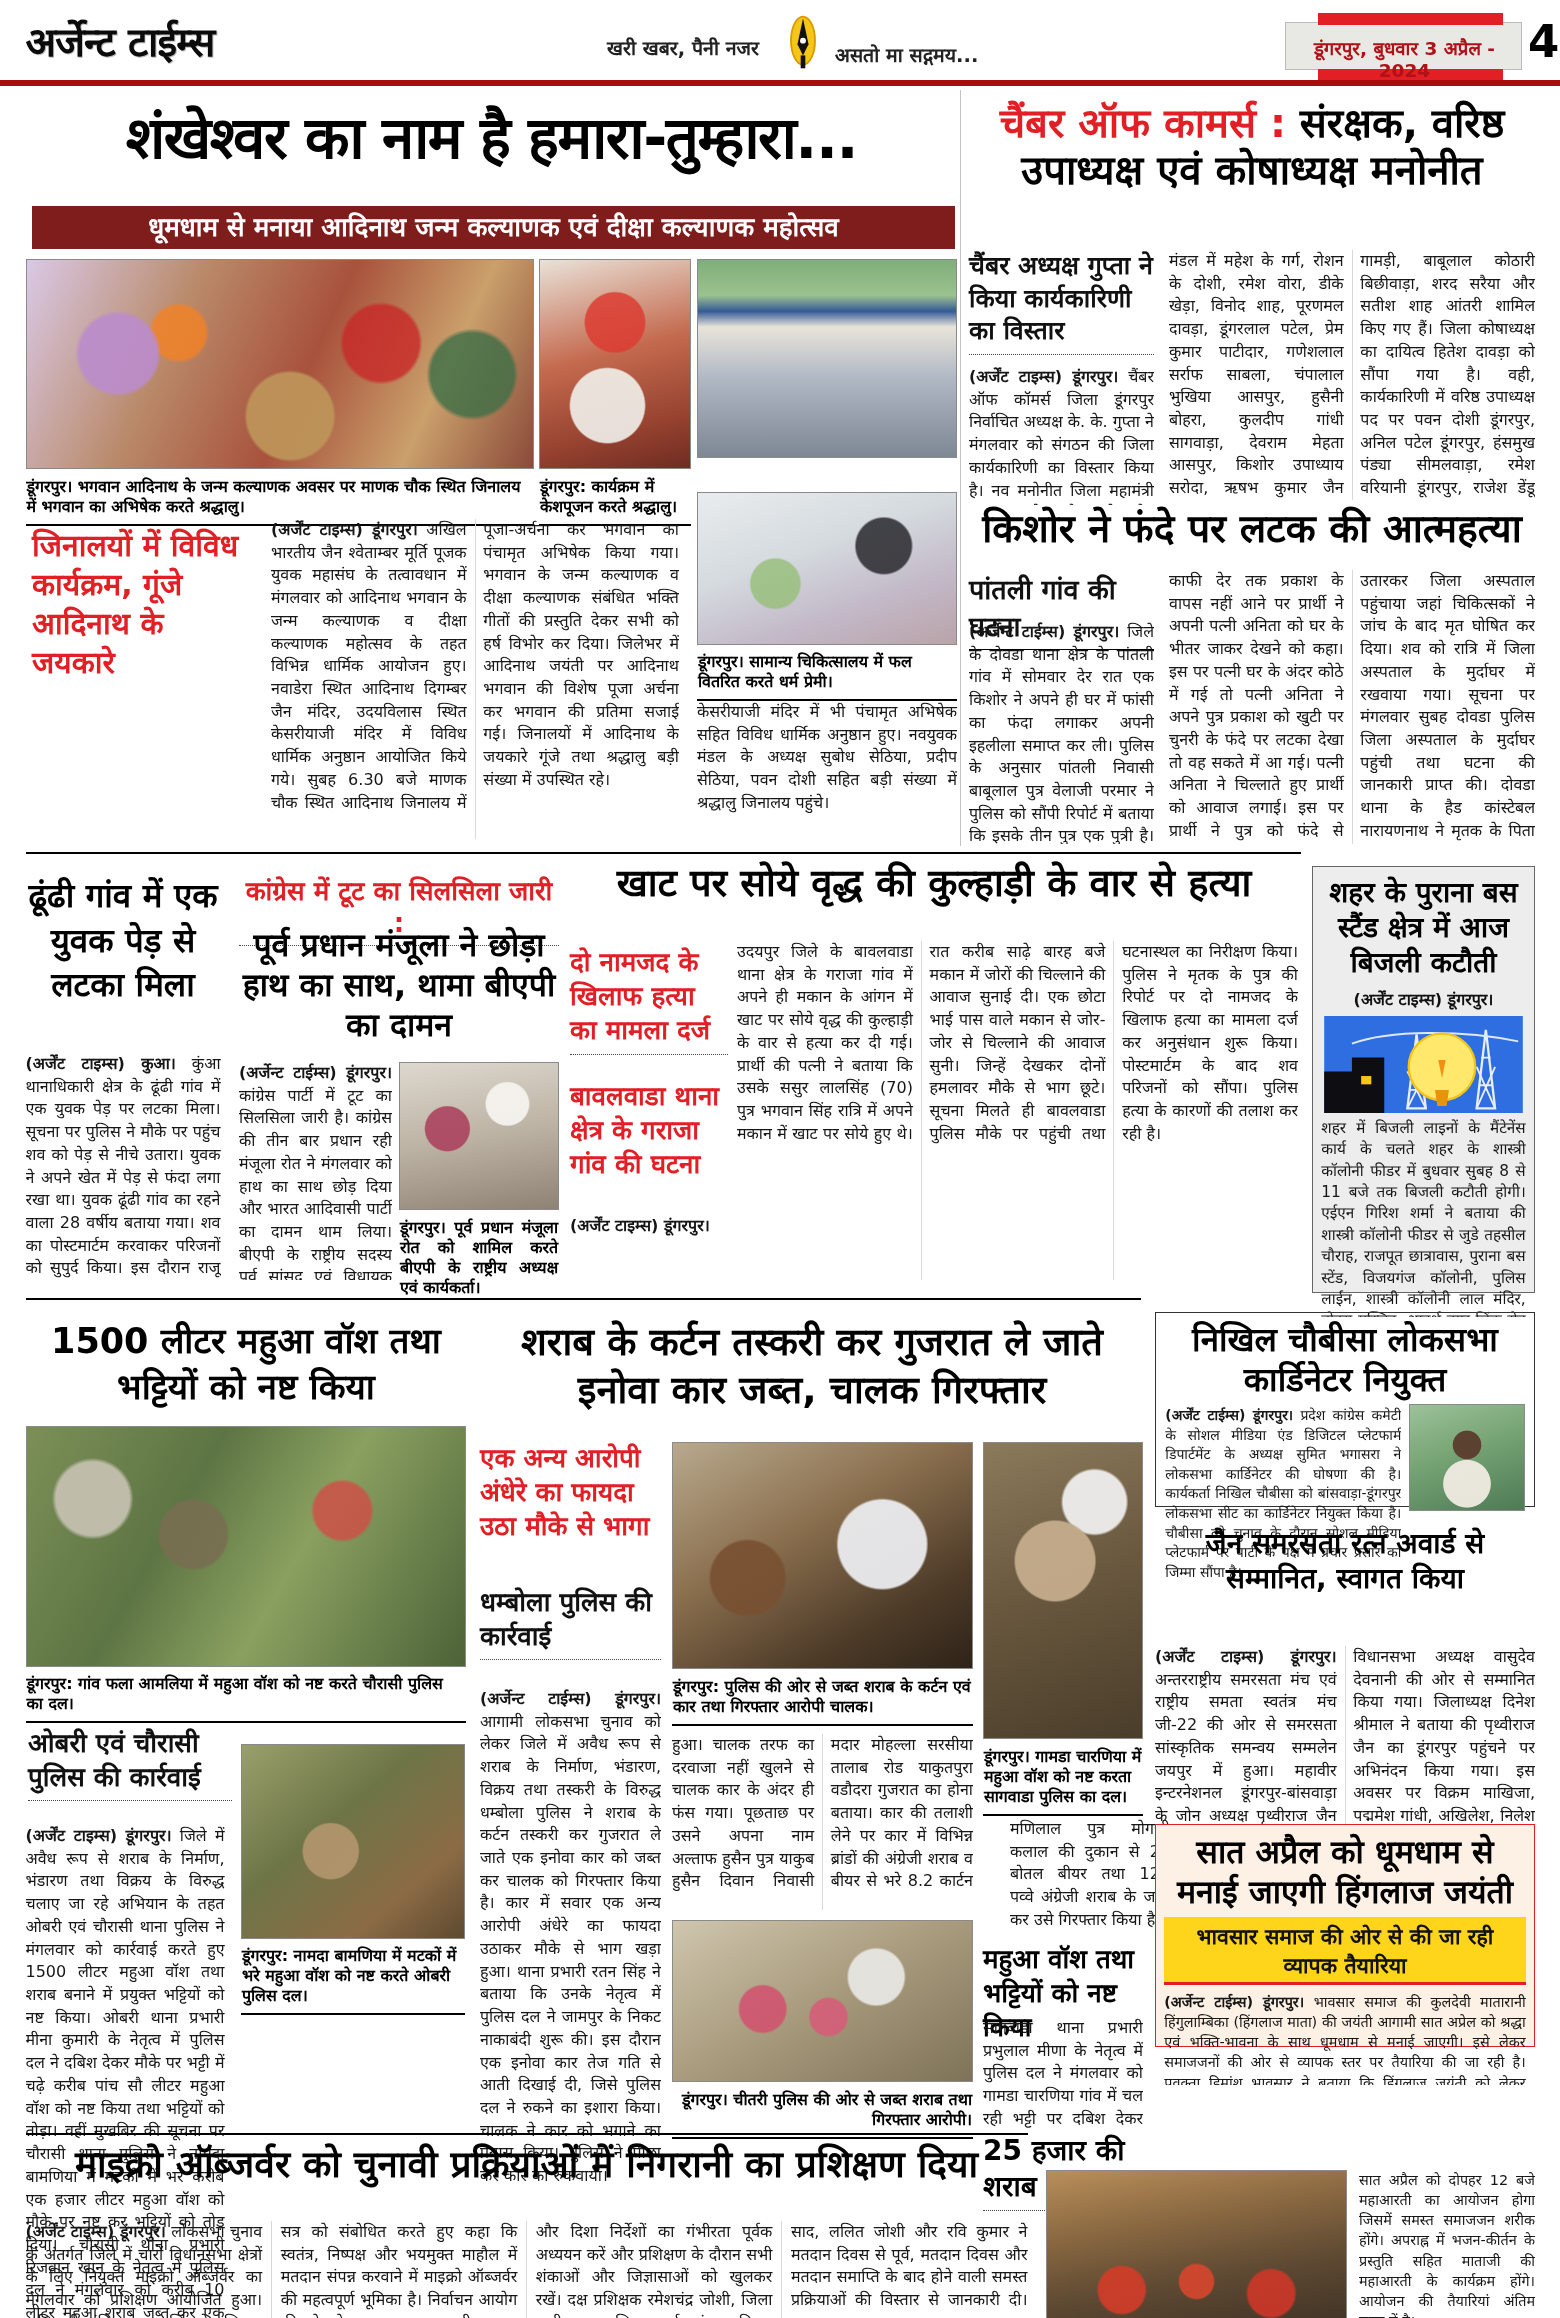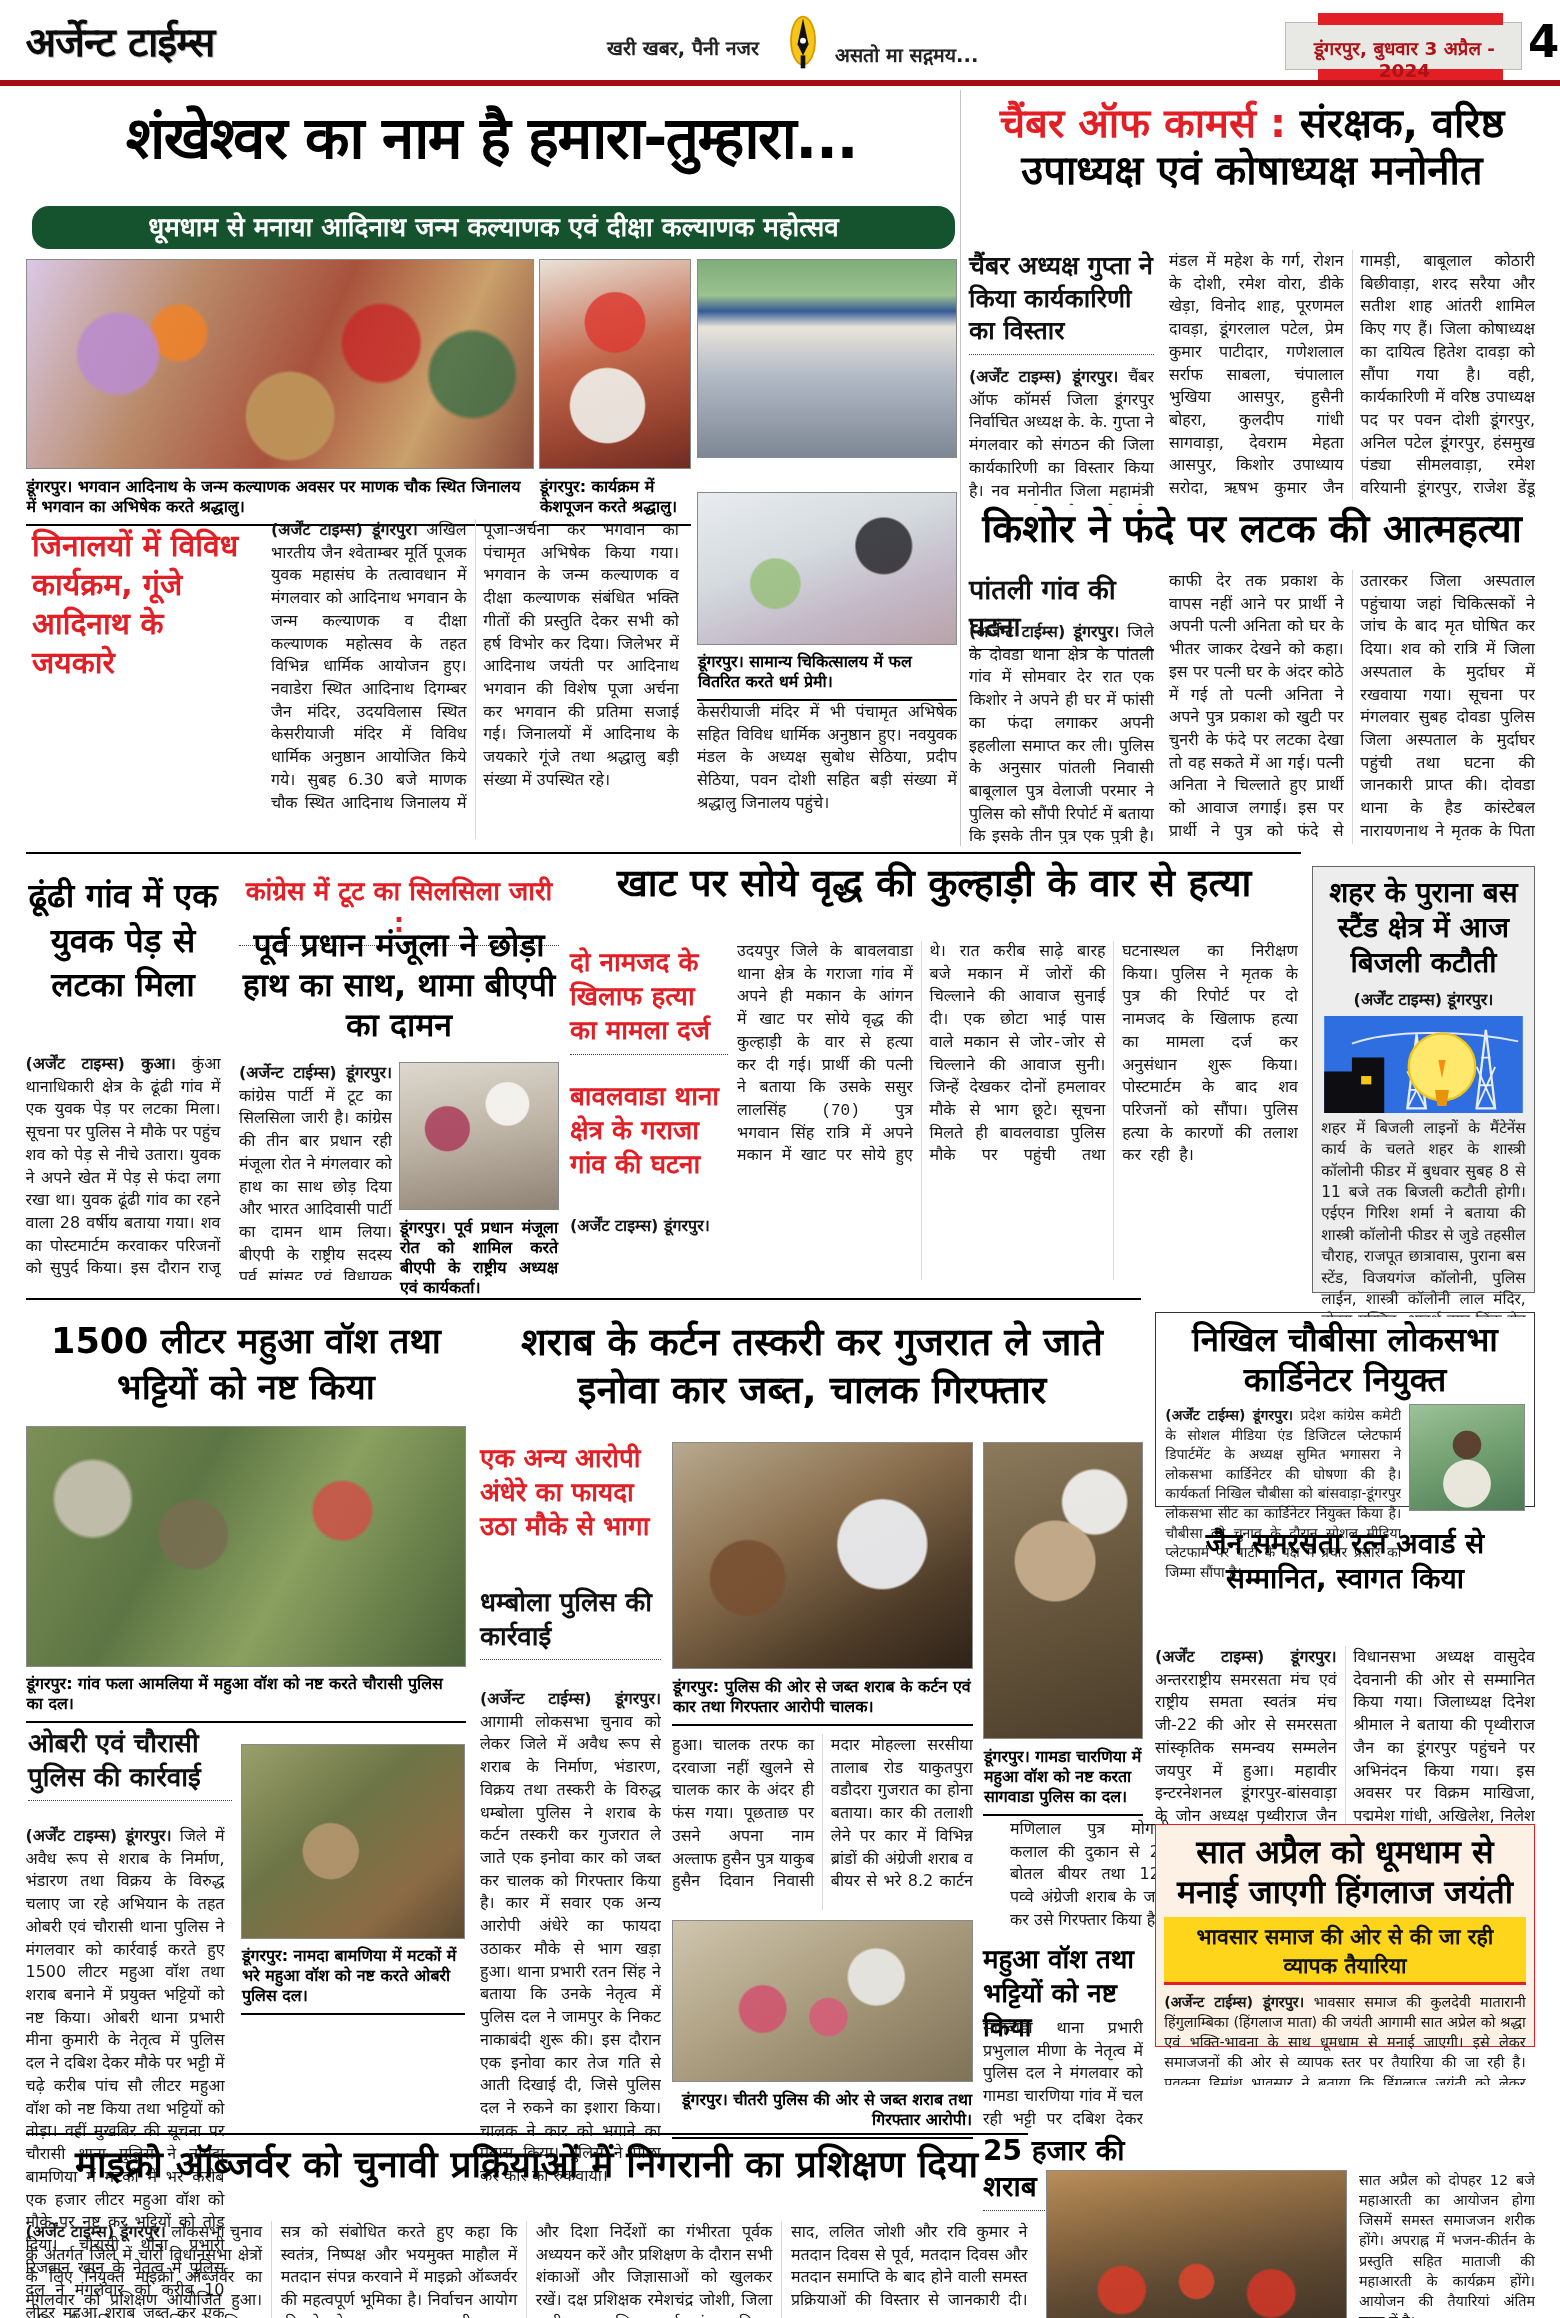--- a/index.html
+++ b/index.html
@@ -11,21 +11,21 @@
   }
   .abs { position:absolute; }
   .center { text-align:center; }
   .bold { font-weight:bold; }
   .red { color:#e31f26; }
   .hl { font-weight:bold; color:#000; line-height:1.08; }
   .body-txt { font-size:16px; line-height:1.42; text-align:justify; overflow:hidden; color:#161616; }
   .body-sm { font-size:14.4px; line-height:1.4; text-align:justify; overflow:hidden; color:#161616; }
   .dateline { font-weight:bold; }
   .cols2 { column-count:2; column-gap:16.7px; column-rule:0.5px solid #d8d8d8; }
-  .cols3 { column-count:3; column-gap:16.7px; column-rule:0.5px solid #d8d8d8;font-family:Liberation Mono, monospace; }
+  .cols3 { column-count:3; column-gap:16.7px; column-rule:0.5px solid #d8d8d8; }
   .cols4 { column-count:4; column-gap:18.5px; column-rule:0.5px solid #d8d8d8; }
   .caption { font-size:16px; line-height:1.25; font-weight:bold; color:#000;
              border-bottom:2.3px solid #000; padding:4.6px 0.9px 7.4px 0.9px; overflow:hidden; }
   .caption-plain { border-bottom:none; }
   .photo { border:0.5px solid #8a8a8a; overflow:hidden; }
   .rule { background:#000; }
   .vr { width:0.9px; background:#c4c4c4; }
   .dotted-under { border-bottom:1.9px dotted #444; padding-bottom:6.5px; }
 
   
@@ -101,21 +101,21 @@
     <div class="abs" style="left:1285px;top:22px;width:237px;height:48px;background:#e8e8e4;border:0.5px solid #bbb;">
       <div class="abs" style="left:32px;top:-10.2px;width:185px;height:12px;background:#e31f26;"></div>
       <div class="abs" style="left:32px;top:46px;width:185px;height:12px;background:#e31f26;"></div>
       <div class="abs bold" style="left:0;top:12px;width:237px;text-align:center;font-size:18.5px;color:#b01116;">डूंगरपुर, बुधवार 3 अप्रैल - 2024</div>
     </div>
     <div class="abs bold" style="left:1528px;top:15px;font-size:45px;color:#000;">4</div>
   </div>
   <div class="abs" style="left:0;top:80px;width:1560px;height:5.6px;background:#a50d12;"></div>
 
   <div class="abs hl center" style="left:25.5px;top:107px;width:932px;font-size:58px;letter-spacing:-1.4px;">शंखेश्वर का नाम है हमारा-तुम्हारा...</div>
-  <div class="abs center bold" style="left:32px;top:206px;width:923px;height:43px;background:#14532d;color:#fff;font-size:26px;line-height:43px;border-radius:17px;">धूमधाम से मनाया आदिनाथ जन्म कल्याणक एवं दीक्षा कल्याणक महोत्सव</div>
+  <div class="abs center bold" style="left:32px;top:206px;width:923px;height:43px;background:#7f1d1d;color:#fff;font-size:26px;line-height:43px;">धूमधाम से मनाया आदिनाथ जन्म कल्याणक एवं दीक्षा कल्याणक महोत्सव</div>
 
   <div class="abs photo ph-temple" style="left:25.5px;top:259px;width:508px;height:210px;"></div>
   <div class="abs photo ph-kesh" style="left:539px;top:259px;width:152px;height:210px;"></div>
   <div class="abs photo ph-group" style="left:697px;top:259px;width:260px;height:199px;"></div>
 
   <div class="abs caption" style="left:25.5px;top:472px;width:508px;">डूंगरपुर। भगवान आदिनाथ के जन्म कल्याणक अवसर पर माणक चौक स्थित जिनालय में भगवान का अभिषेक करते श्रद्धालु।</div>
   <div class="abs caption" style="left:539px;top:472px;width:152px;">डूंगरपुर: कार्यक्रम में केशपूजन करते श्रद्धालु।</div>
 
   <div class="abs bold red" style="left:32px;top:526px;width:218px;font-size:30px;line-height:1.3;">जिनालयों में विविध कार्यक्रम, गूंजे आदिनाथ के जयकारे</div>
 

